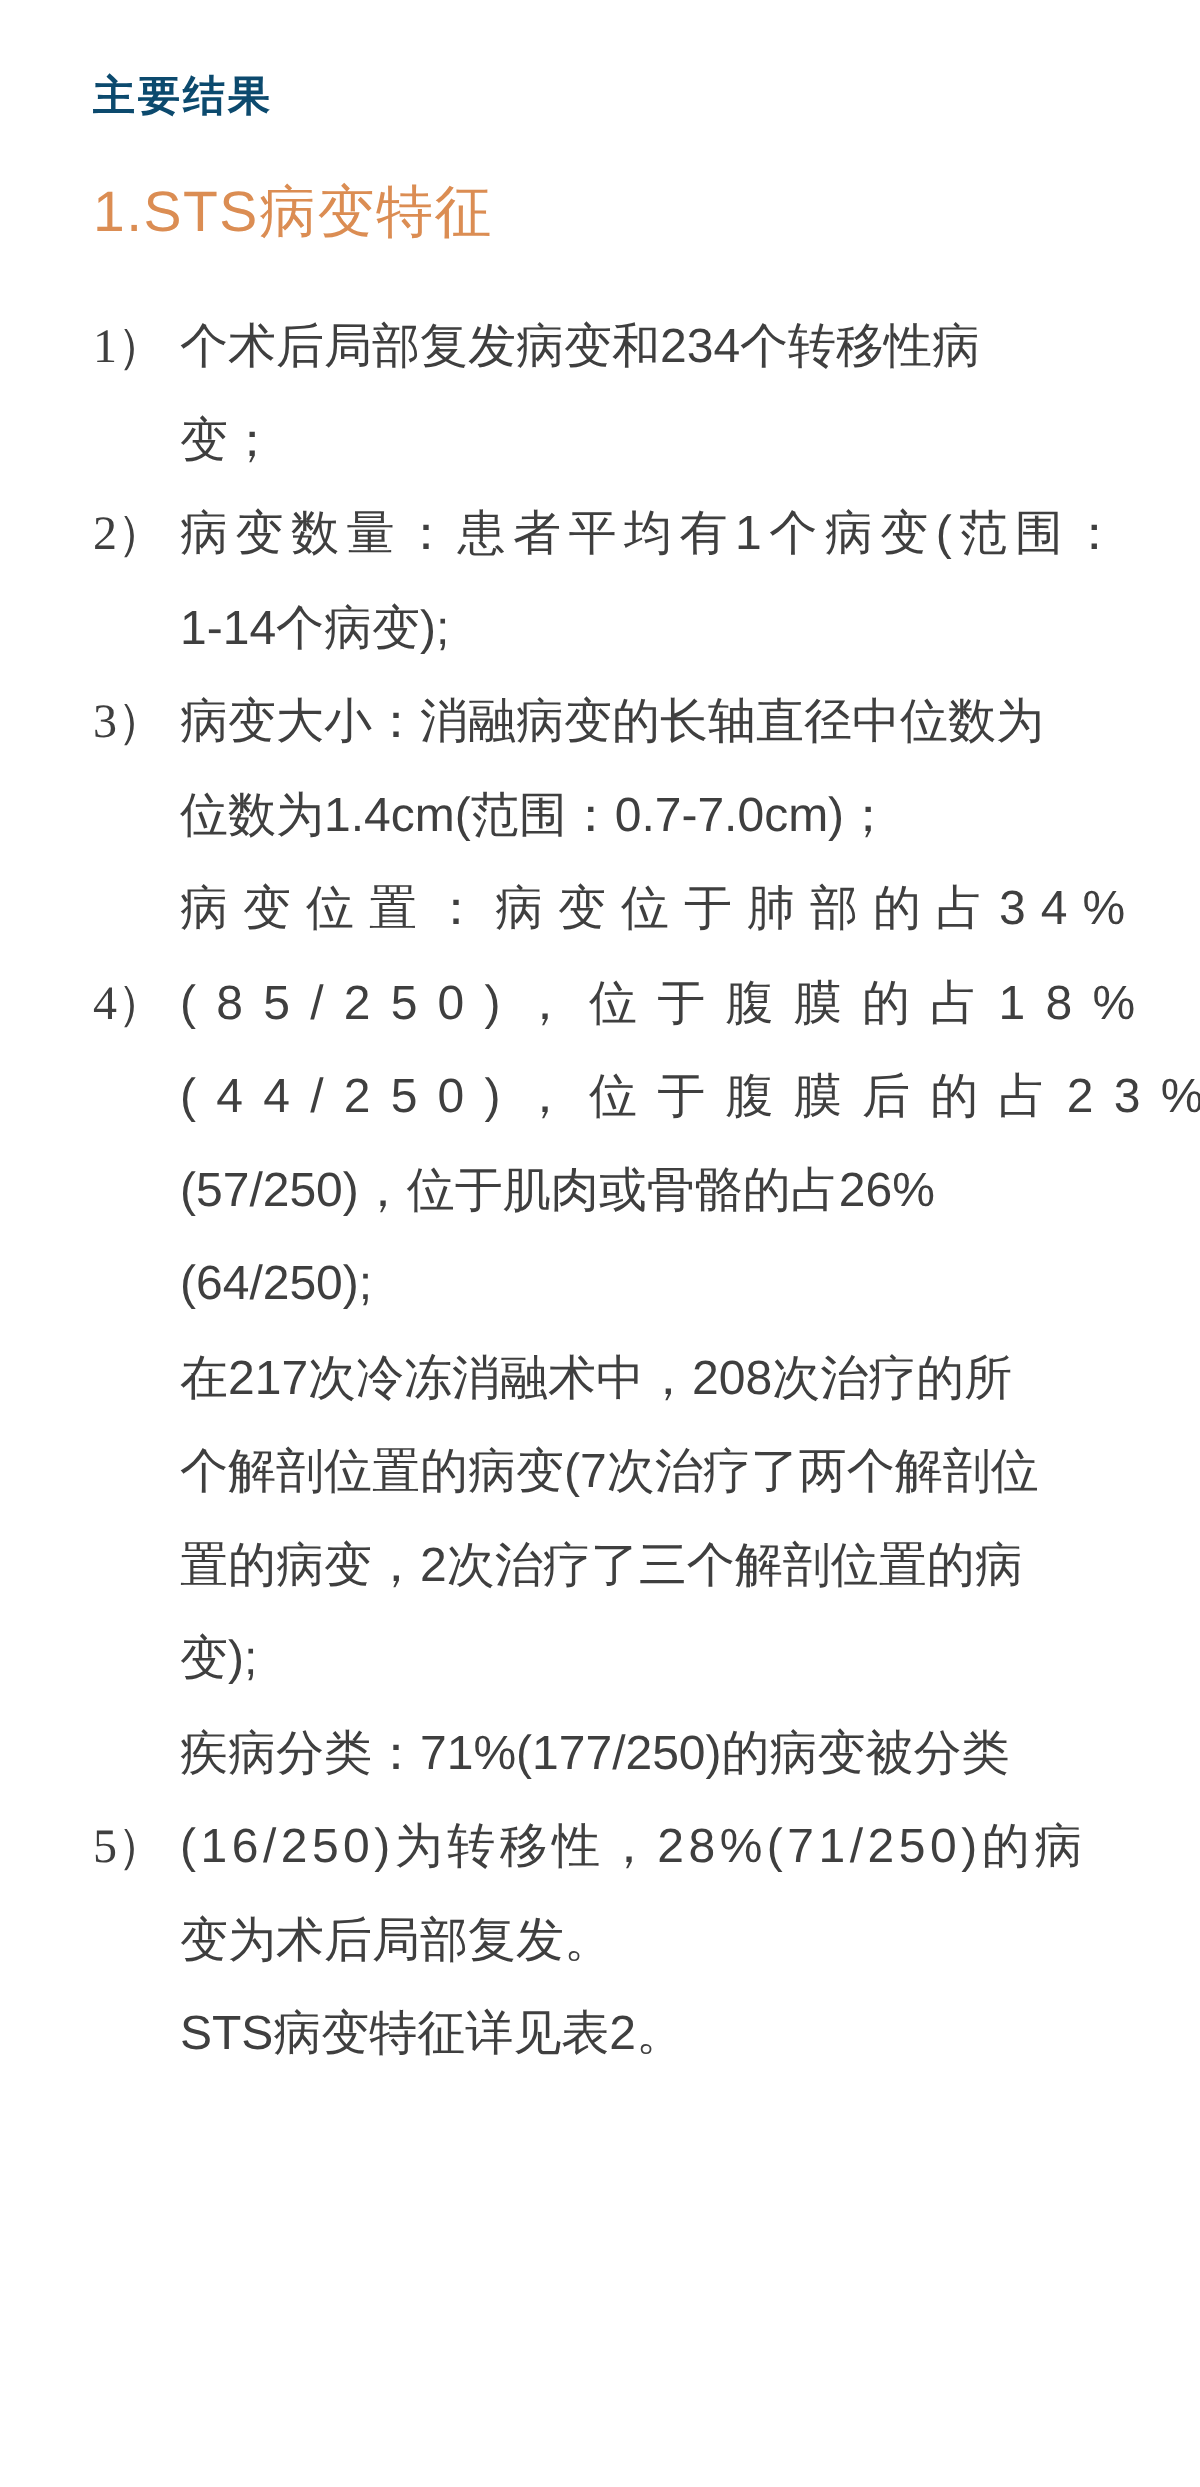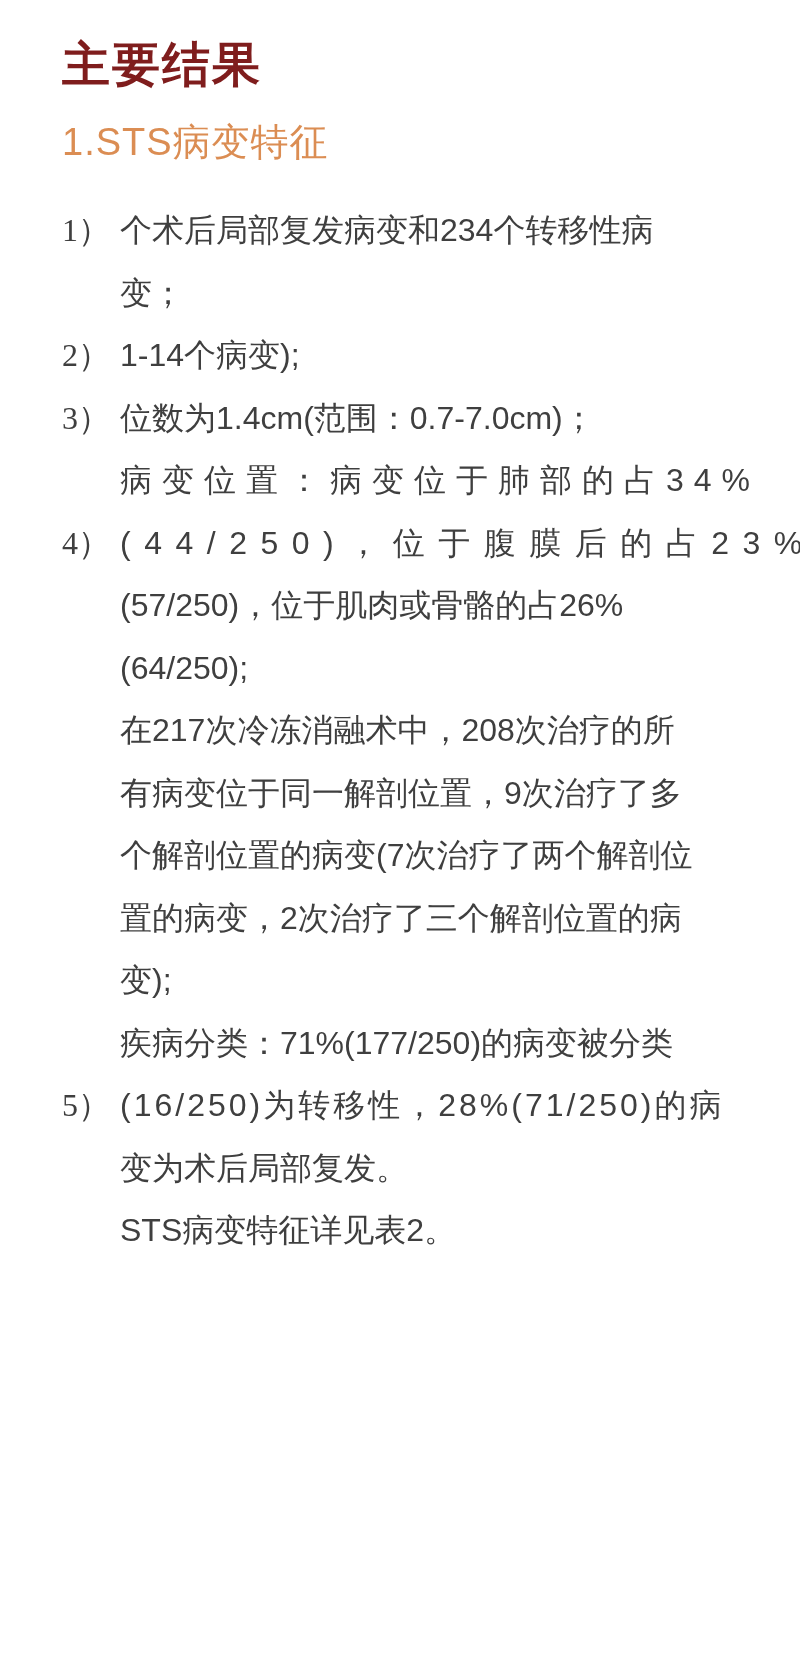--- a/index.html
+++ b/index.html
@@ -4,22 +4,22 @@
 <style>
   html,body{margin:0;padding:0;}
   body{
     width:800px;height:1658px;overflow:hidden;background:#ffffff;
     font-family:"Liberation Sans","DejaVu Sans",sans-serif;
     color:#3f3f3f;
   }
   .page{padding:42px 55px 0 62px;box-sizing:border-box;}
   .doc-title{
     font-family:"DejaVu Serif","Liberation Serif",serif;
-    font-weight:700;font-size:48px;line-height:44px;
-    color:#7f1d1d;letter-spacing:2px;
+    font-weight:700;font-size:28px;line-height:44px;
+    color:#0c4a6e;letter-spacing:2px;
   }
   .section-heading{
     margin-top:32px;font-weight:400;font-size:38px;line-height:48px;
     color:#db8d53;letter-spacing:1px;
   }
   .list{margin-top:33px;font-size:32px;line-height:62.5px;}
   .item{display:flex;align-items:flex-start;}
   .marker-col{flex:0 0 58px;width:58px;}
   .marker{
     display:block;
@@ -53,44 +53,46 @@
         <div class="line">个术后局部复发病变和234个转移性病</div>
         <div class="line">变；</div>
       </div>
     </div>
 
     <div class="item">
       <div class="marker-col">
         <span class="marker">2）</span>
       </div>
       <div class="content-col">
+        <div class="line ls-sm">病变数量：患者平均有1个病变(范围：</div>
         <div class="line">1-14个病变);</div>
       </div>
     </div>
 
     <div class="item">
       <div class="marker-col">
         <span class="marker">3）</span>
       </div>
       <div class="content-col">
+        <div class="line">病变大小：消融病变的长轴直径中位数为</div>
         <div class="line">位数为1.4cm(范围：0.7-7.0cm)；</div>
       </div>
     </div>
 
     <div class="item">
       <div class="marker-col">
         <span class="marker offset-1">4）</span>
       </div>
       <div class="content-col">
         <div class="line ls-md">病变位置：病变位于肺部的占34%</div>
+        <div class="line ls-lg">(85/250)，位于腹膜的占18%</div>
         <div class="line ls-lg">(44/250)，位于腹膜后的占23%</div>
         <div class="line">(57/250)，位于肌肉或骨骼的占26%</div>
         <div class="line">(64/250);</div>
         <div class="line">在217次冷冻消融术中，208次治疗的所</div>
-        <div class="line">有病变位于同一解剖位置，9次治疗了多</div>
         <div class="line">个解剖位置的病变(7次治疗了两个解剖位</div>
         <div class="line">置的病变，2次治疗了三个解剖位置的病</div>
         <div class="line">变);</div>
       </div>
     </div>
 
     <div class="item">
       <div class="marker-col">
         <span class="marker offset-1">5）</span>
       </div>

